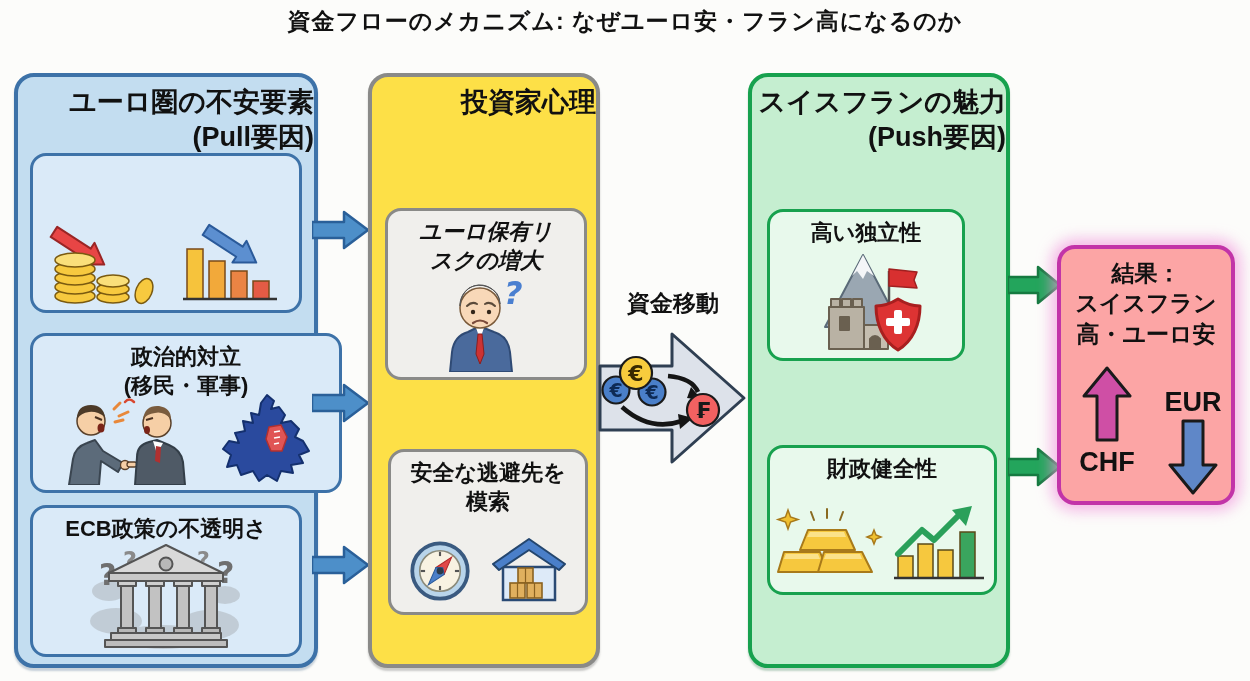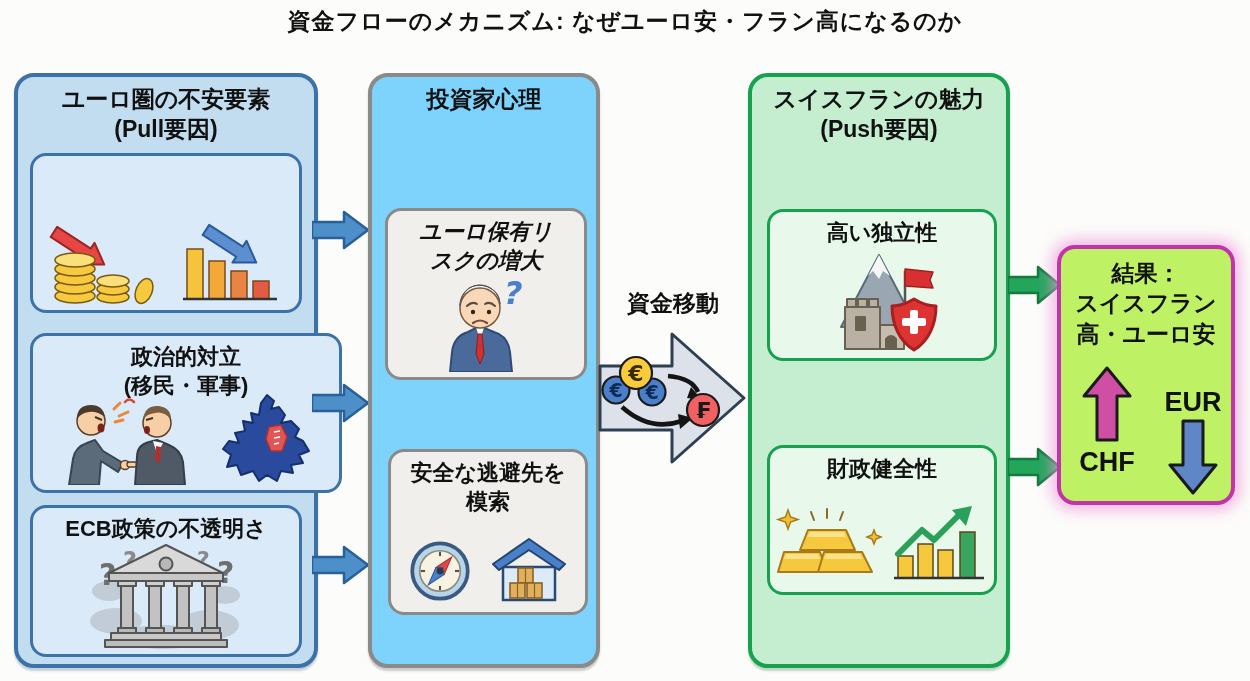--- a/index.html
+++ b/index.html
@@ -3,31 +3,31 @@
 <meta charset="utf-8">
 <style>
   html,body{margin:0;padding:0;background:#fcfcfa;}
   #canvas{position:relative;width:1250px;height:681px;background:#fcfcfa;overflow:hidden;
           font-family:"Liberation Sans","DejaVu Sans",sans-serif;color:#111;}
   .abs{position:absolute;}
   #main-title{left:0;top:6px;width:1250px;text-align:center;font-size:23px;font-weight:bold;letter-spacing:1px;}
   
   .panel{border-radius:20px;box-sizing:border-box;}
   #push-panel{left:14px;top:73px;width:304px;height:595px;background:#c3ddf0;border:4px solid #3d72a8;box-shadow:0 3px 2px rgba(40,80,120,.25);}
-  #investor-panel{left:368px;top:73px;width:232px;height:595px;background:#7dd3fc;border:4px solid #8a8a88;box-shadow:0 3px 2px rgba(60,60,60,.25);}
+  #investor-panel{left:368px;top:73px;width:232px;height:595px;background:#fde047;border:4px solid #8a8a88;box-shadow:0 3px 2px rgba(60,60,60,.25);}
   #pull-panel{left:748px;top:73px;width:262px;height:595px;background:#c5eed0;border:4px solid #17a14e;box-shadow:0 3px 2px rgba(20,100,50,.25);}
-  .panel-header{position:absolute;left:0;right:0;top:8px;text-align:center;font-size:23px;font-weight:bold;line-height:1.3;}
+  .panel-header{position:absolute;left:0;right:0;top:8px;text-align:right;font-size:27px;font-weight:bold;line-height:1.3;}
   .card{position:absolute;border-radius:16px;box-sizing:border-box;}
   .blue-card{background:#daeaf8;border:3px solid #3d72a8;}
   .gray-card{background:#f0efec;border:3px solid #8a8a88;}
   .green-card{background:#e8f9ec;border:3px solid #17a14e;}
   .card-title{position:absolute;left:0;right:0;top:7px;text-align:center;font-size:22px;font-weight:bold;line-height:1.3;}
   .icon-row{position:absolute;left:0;right:0;bottom:5px;display:flex;justify-content:space-evenly;align-items:flex-end;}
   
-  #result-box{left:1057px;top:245px;width:178px;height:260px;background:#bef264;border:4px solid #c234a8;border-radius:18px;
+  #result-box{left:1057px;top:245px;width:178px;height:260px;background:#fca5a5;border:4px solid #c234a8;border-radius:18px;
               box-shadow:0 0 14px 6px rgba(240,150,220,.65);box-sizing:border-box;}
   #result-text{position:absolute;left:0;right:0;top:9px;text-align:center;font-size:23px;font-weight:bold;line-height:1.32;}
   #result-text span{display:block;}
   .cur-label{position:absolute;font-size:27px;font-weight:bold;width:76px;text-align:center;}
   svg{display:block;}
 </style>
 </head>
 <body>
 
 <div id="canvas">
@@ -254,21 +254,21 @@
       <text x="105" y="88" font-size="22" fill="#1a1a1a">₣</text>
     </g>
   </svg>
 
   <div id="pull-panel" class="abs panel">
     <div class="panel-header">
       <span>スイスフランの魅力</span><br>
       <span>(Push要因)</span>
     </div>
 
-    <div class="card green-card" style="left:15px;top:132px;width:230px;height:152px;">
+    <div class="card green-card" style="left:15px;top:132px;width:198px;height:152px;">
       <div class="card-title">
         <span>高い独立性</span>
       </div>
       <div class="icon-row" style="bottom:3px;">
         <svg width="122" height="104" viewBox="0 0 122 104">
           <polygon points="58,4 96,76 20,76" fill="#9aa7b2" stroke="#5a6a78" stroke-width="2" stroke-linejoin="round"></polygon>
           <polygon points="58,4 69,25 62,20 58,28 52,20 47,25" fill="#f4f6f8"></polygon>
           <line x1="84" y1="20" x2="84" y2="58" stroke="#555" stroke-width="2.5"></line>
           <polygon points="84,18 112,21 109,29 112,37 84,35" fill="#d83030" stroke="#a02020" stroke-width="1.5" stroke-linejoin="round"></polygon>
           <g stroke="#6a6050" stroke-width="2" stroke-linejoin="round">

